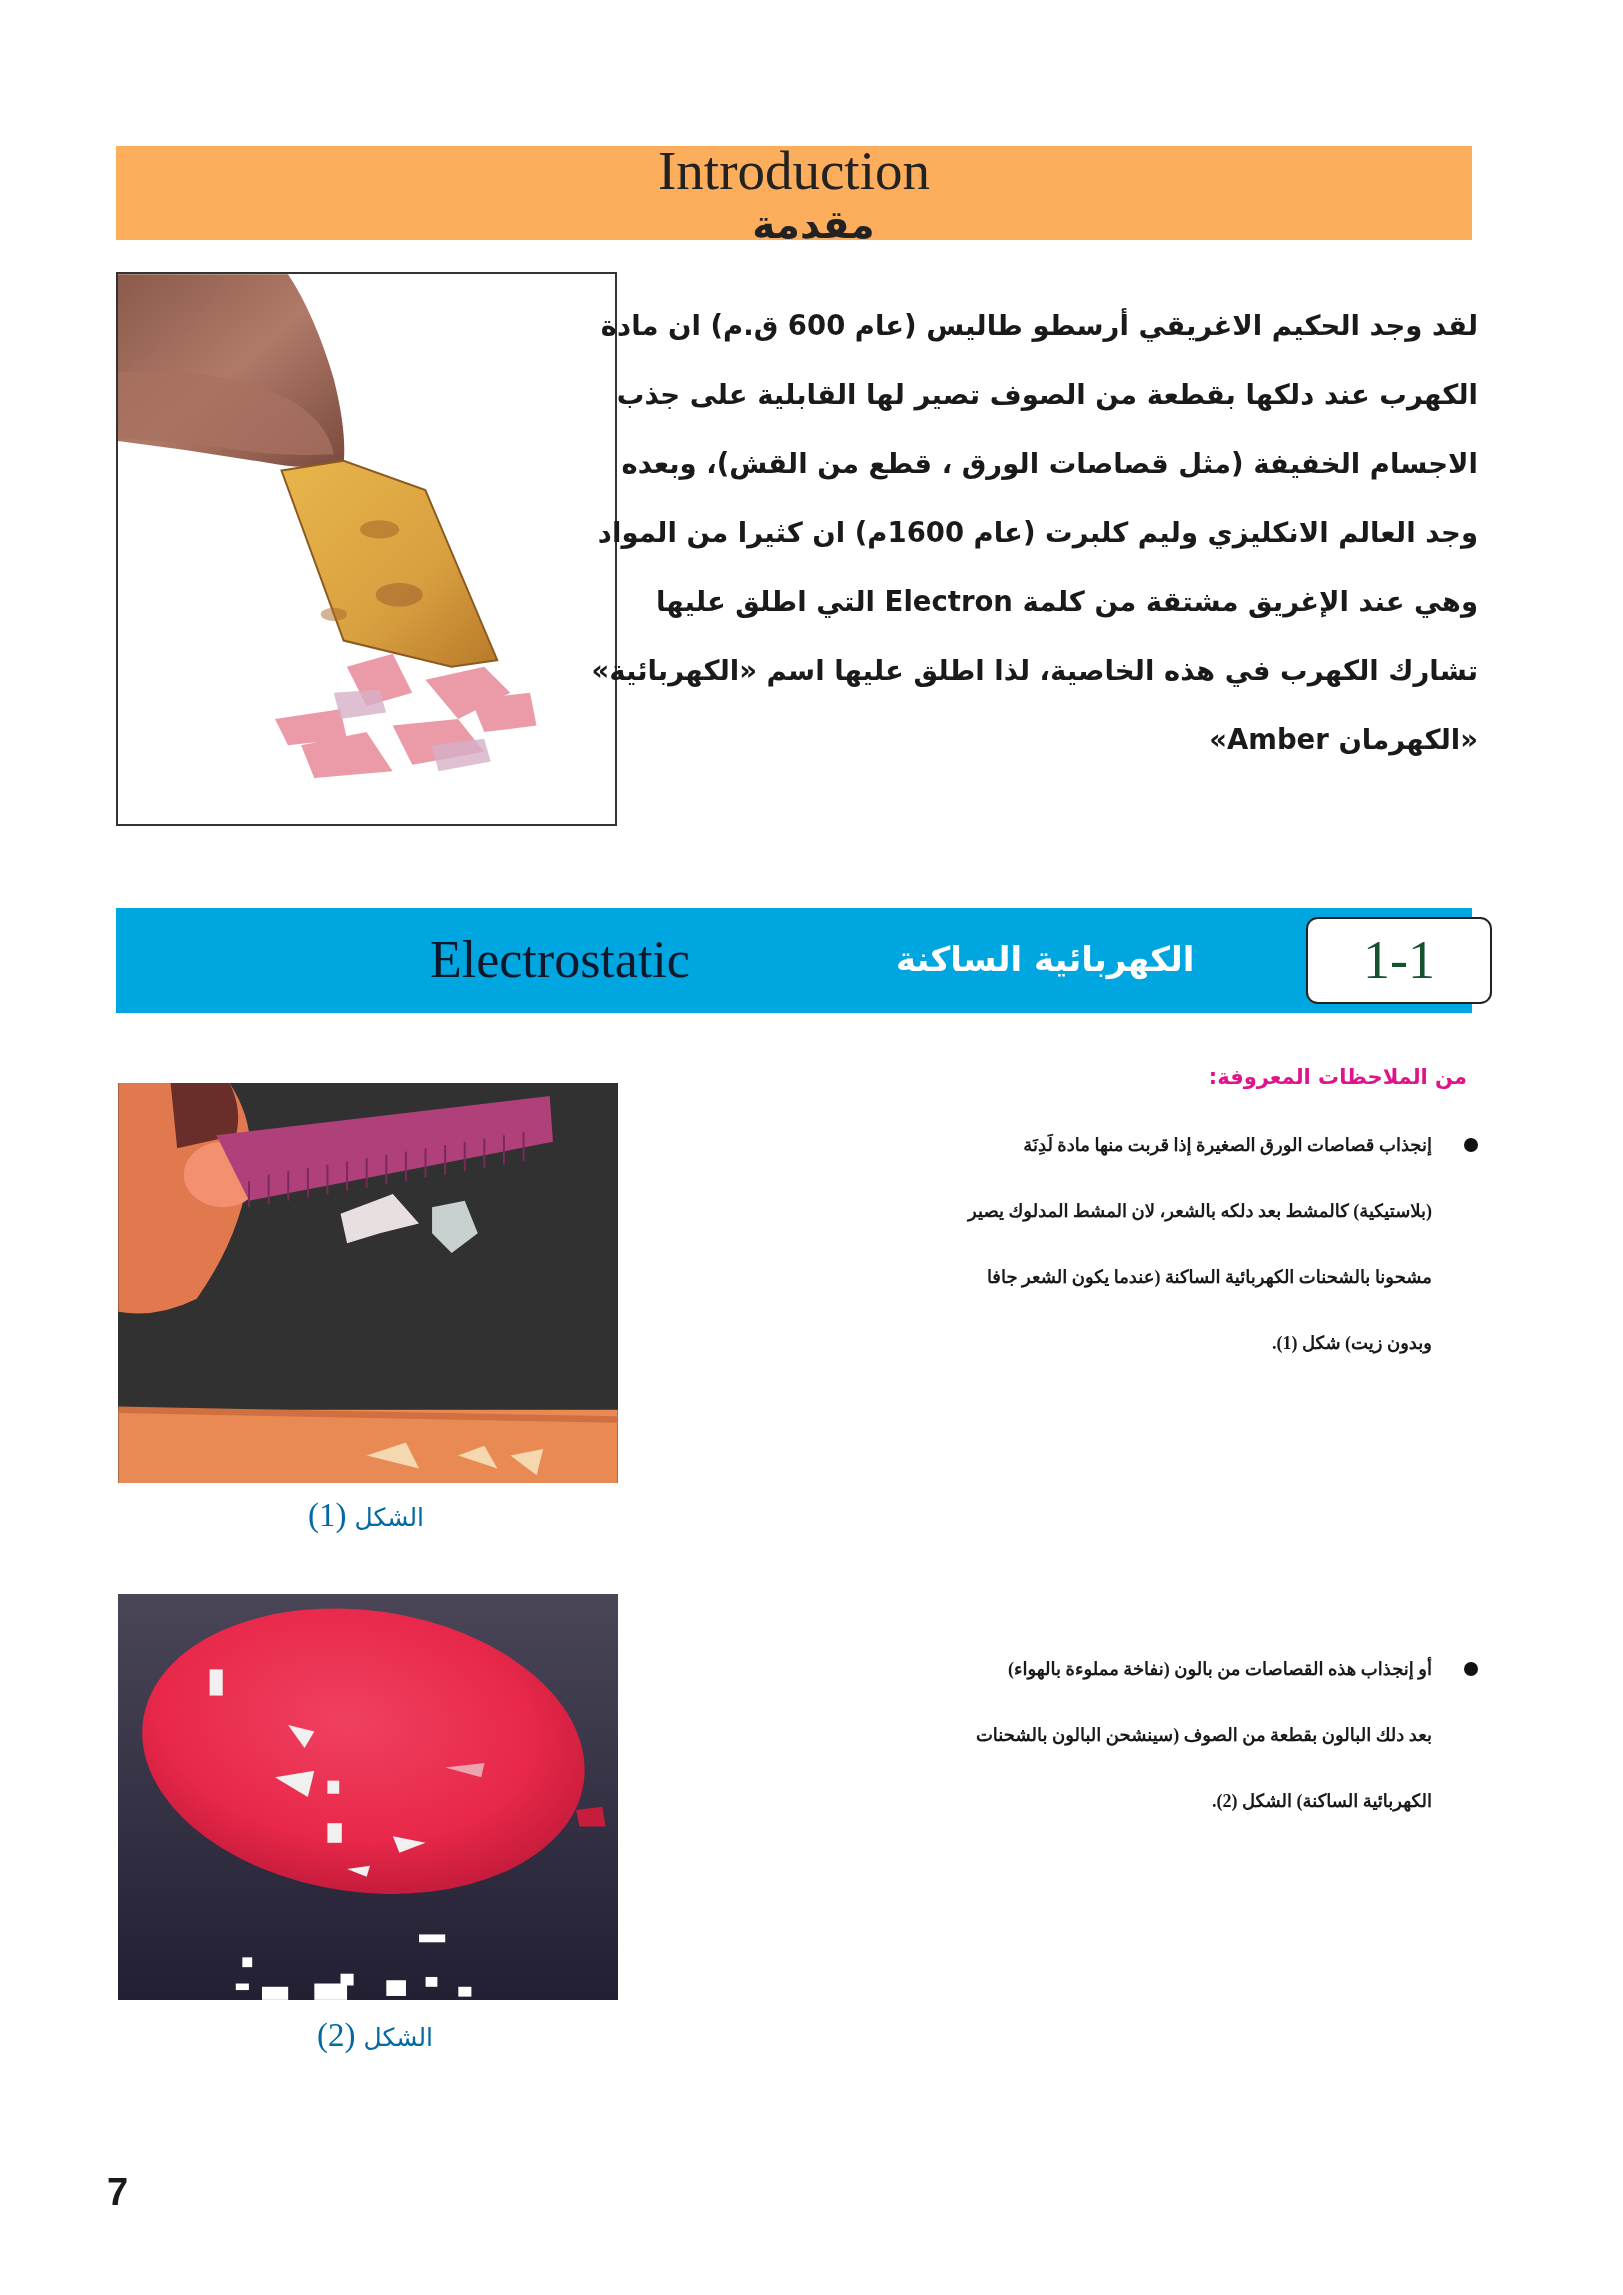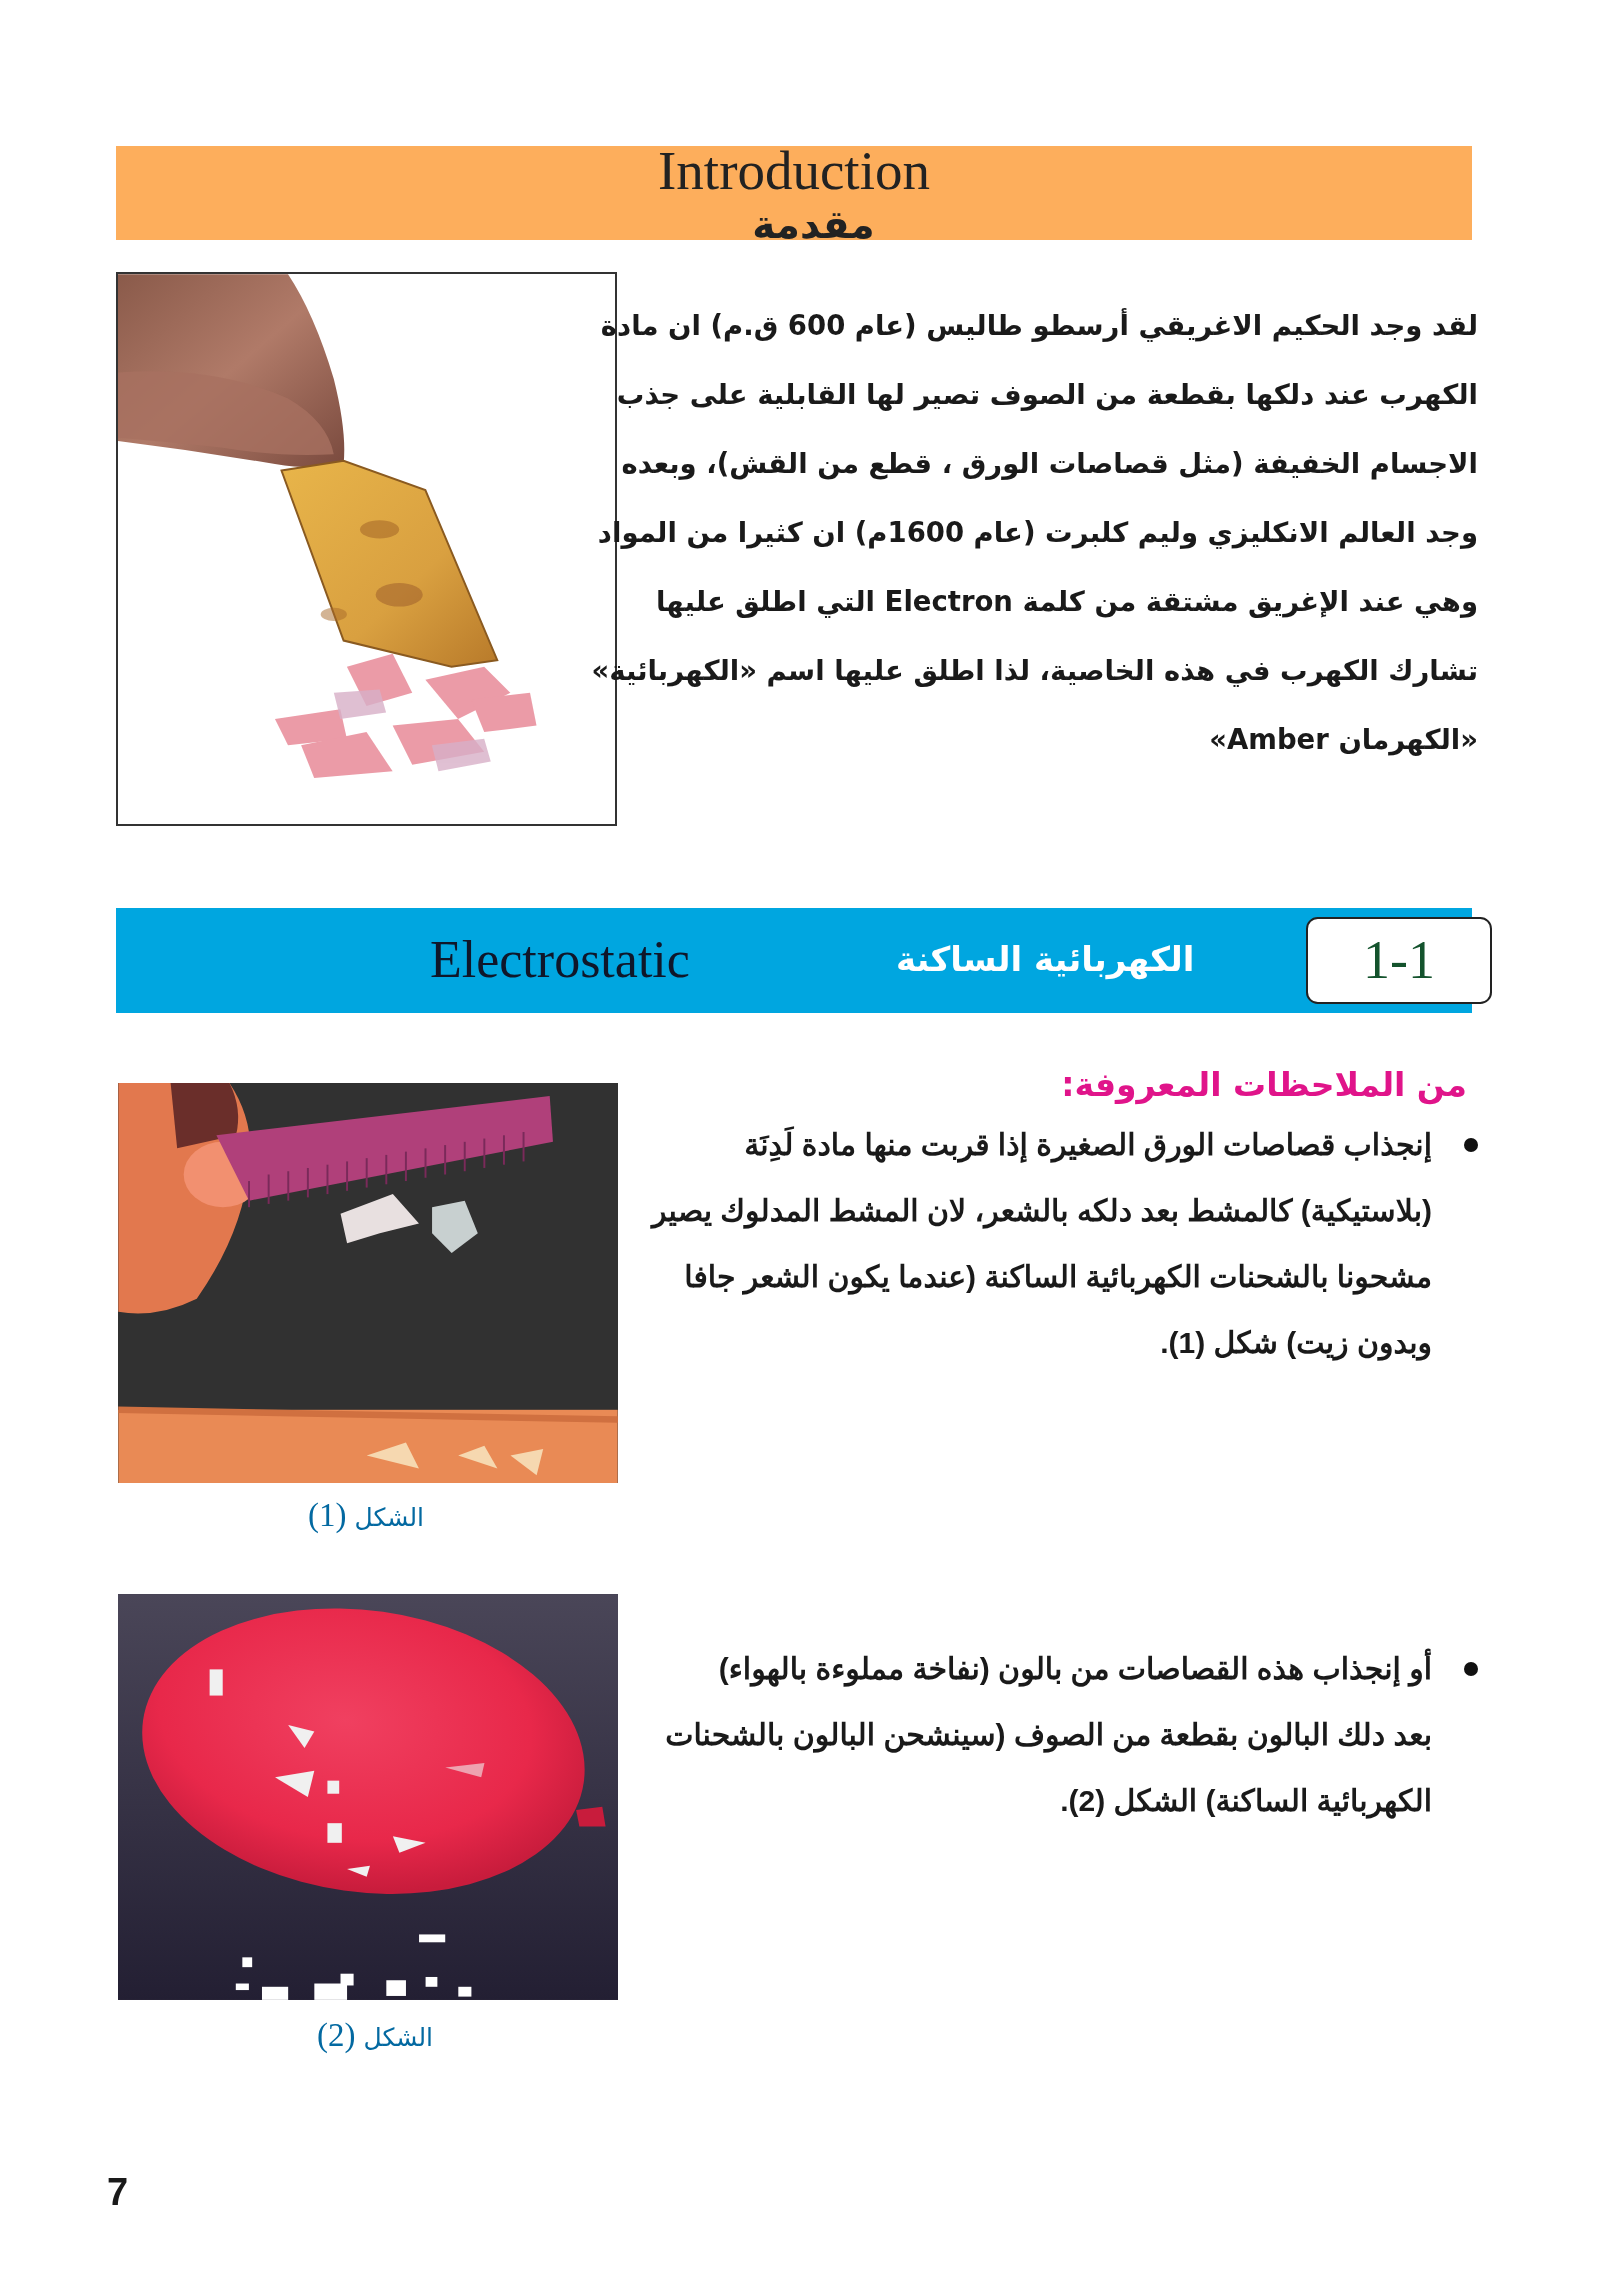--- a/index.html
+++ b/index.html
@@ -17,25 +17,25 @@
   .sec-num { position:absolute; left:1190px; top:8.5px; width:186px; height:87px; background:#fff; border:2.6px solid #222; border-radius:11.8px;
              display:flex; align-items:center; justify-content:center; font-family:"Liberation Serif", serif; font-size:54px; color:#14532d; box-sizing:border-box; }
 
   .para { position:absolute; right:145px; direction:rtl; text-align:justify; text-align-last:right;
           font-family:"DejaVu Sans", sans-serif; font-weight:bold; font-size:27.5px; color:#1a1a1a; }
   .para .line { display:block; height:69px; line-height:69px; white-space:nowrap; }
 
   .intro-text { top:291px; width:681px; }
 
   .note-title { position:absolute; right:156px; top:1065px; direction:rtl; font-family:"DejaVu Sans", sans-serif; font-weight:bold;
-                font-size:33px; color:#e0148a; }
+                font-size:21px; color:#e0148a; }
 
   .bullet-block { position:absolute; right:145px; direction:rtl; width:733px; }
   .bullet-dot { position:absolute; right:0; width:14.4px; height:14.4px; border-radius:50%; background:#111; }
-  .bullet-text { margin-right:46px; font-family:Liberation Sans, sans-serif; font-weight:bold; font-size:30px;text-align:right; }
+  .bullet-text { margin-right:46px; font-family:Liberation Serif, serif; font-weight:bold; font-size:18px;text-align:right; }
   .bullet-text .line { display:block; height:66px; line-height:66px; white-space:nowrap; }
   .b1 { top:1112px; }
   .b2 { top:1636px; }
 
   .photo { position:absolute; overflow:hidden; }
   .photo-amber { left:116px; top:272px; width:501px; height:554px; border:2px solid #333; background:#fff; box-sizing:border-box; }
   .photo-comb { left:118px; top:1083px; width:500px; height:400px; background:#313131; }
   .photo-balloon { left:118px; top:1594px; width:500px; height:406px; background:#3a3546; }
 
   .caption { position:absolute; font-family:"DejaVu Sans", sans-serif; font-size:25px; color:#0369a1; direction:rtl; }

